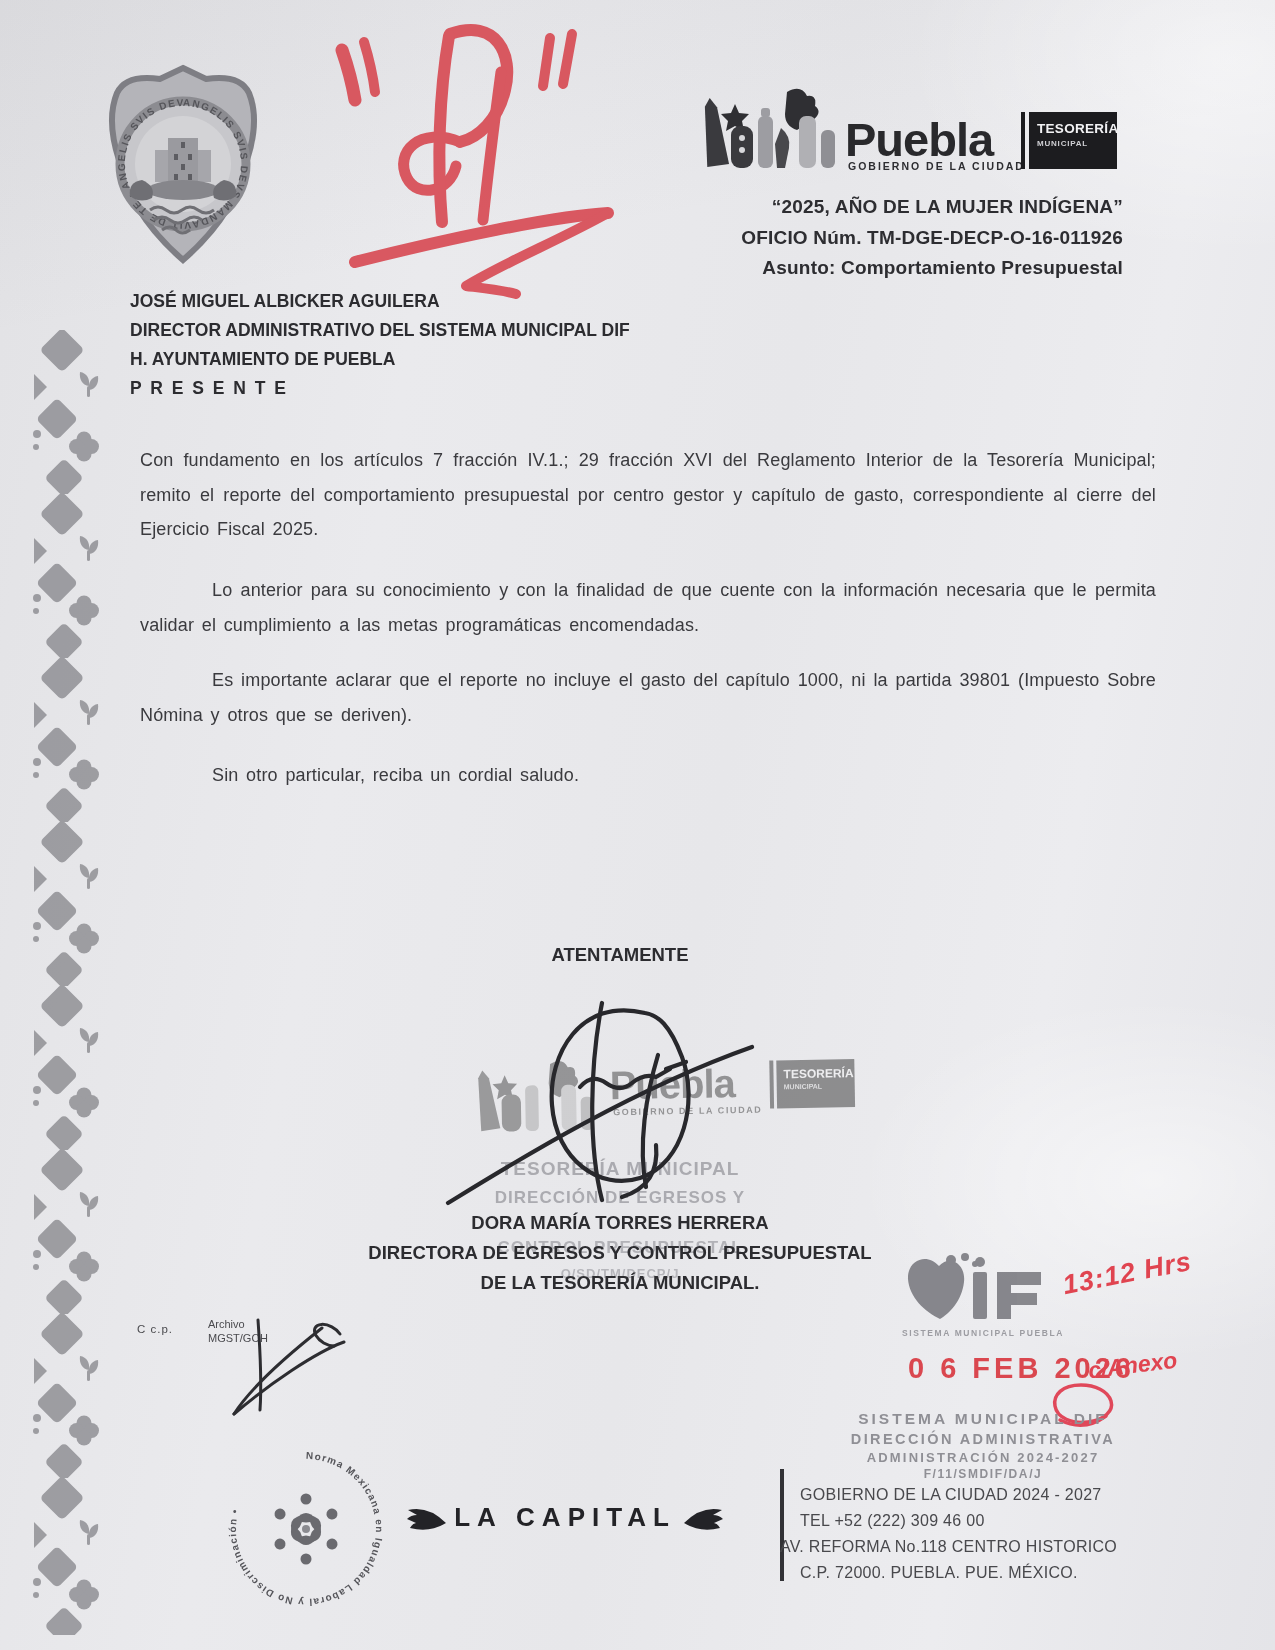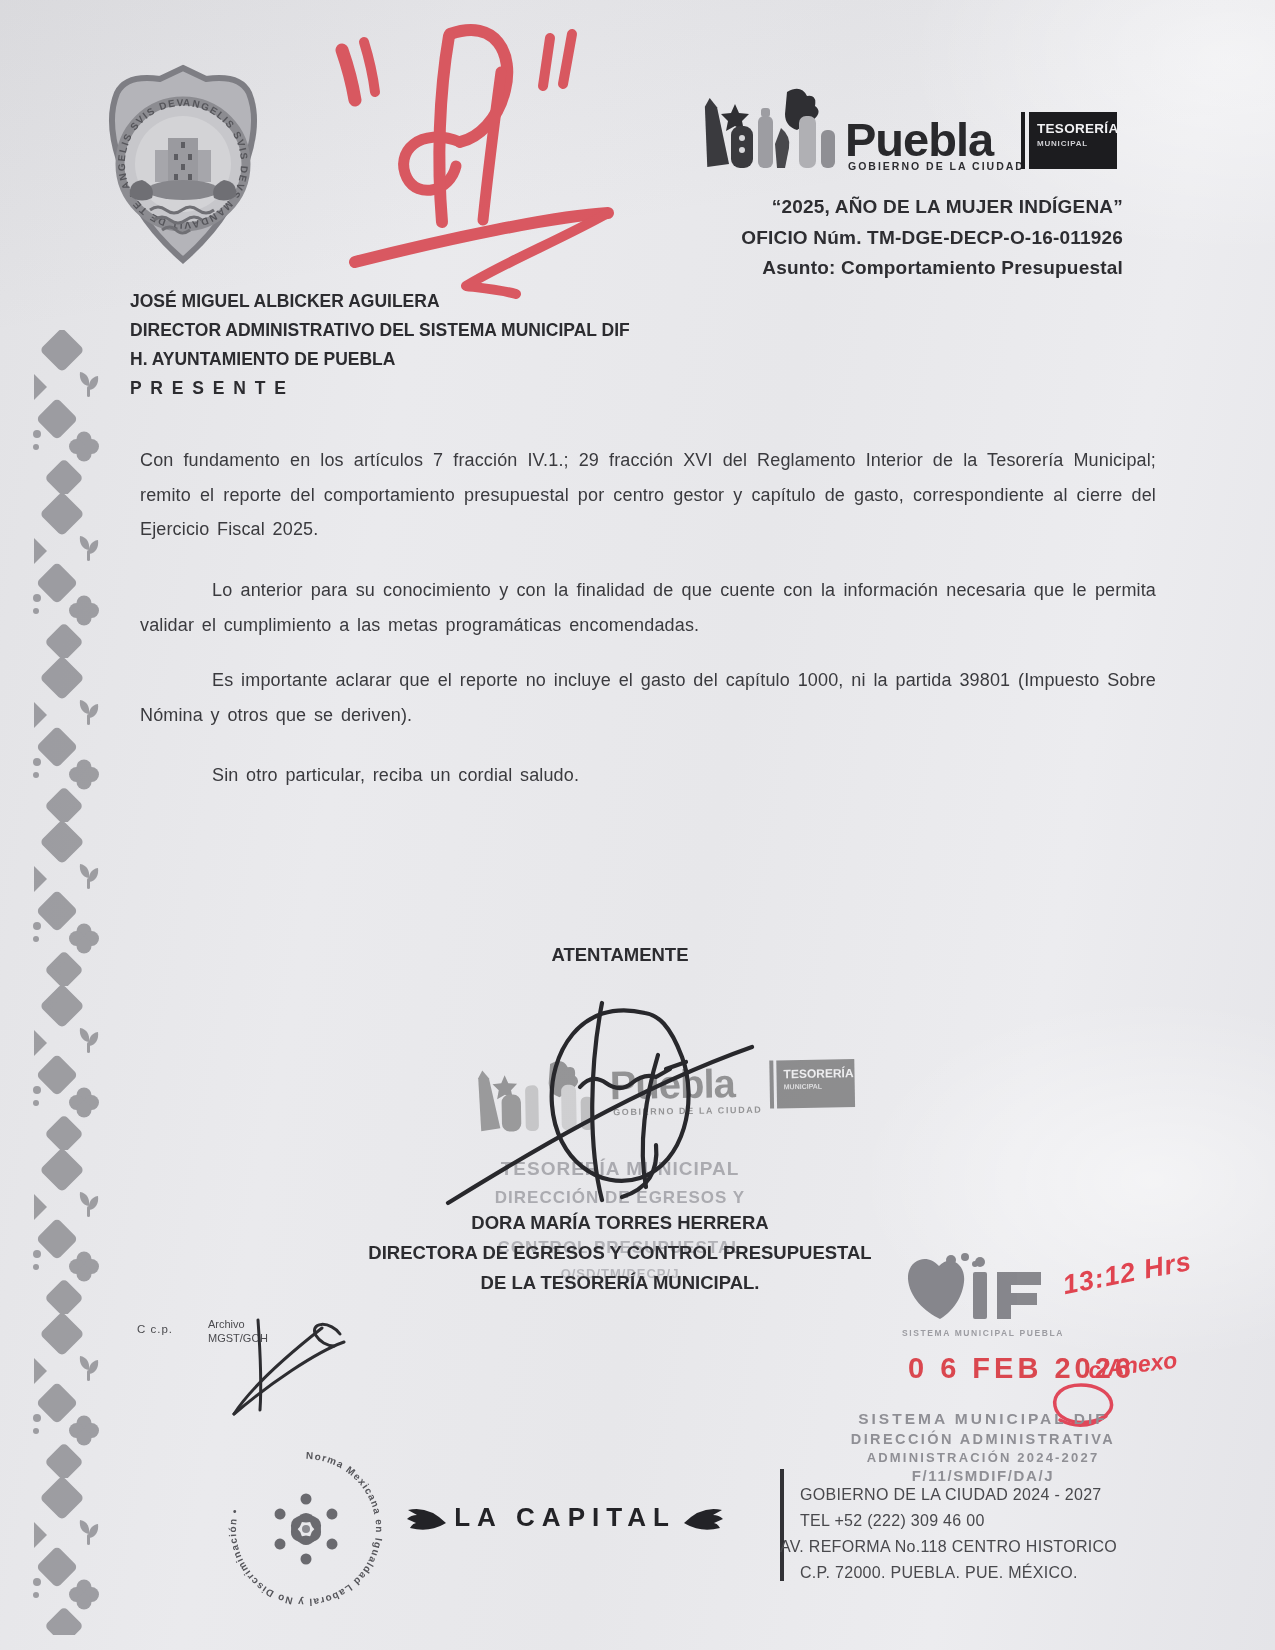--- a/index.html
+++ b/index.html
@@ -336,21 +336,21 @@
       <path d="M12 96 C47 66 94 34 122 24"></path>
       <path d="M112 28 a15 9 30 1 1 6 -12"></path>
       <path d="M36 2 C38 30 40 62 38 92"></path>
     </svg>
   </div>
 
   <div class="abs" style="left:790px;top:1410px;width:386px;text-align:center;">
     <div class="smdif" style="font-size:15.5px;letter-spacing:3px;">SISTEMA MUNICIPAL DIF</div>
     <div class="smdif" style="font-size:14.5px;letter-spacing:2.4px;margin-top:3px;">DIRECCIÓN ADMINISTRATIVA</div>
     <div class="smdif" style="font-size:13px;letter-spacing:2.2px;margin-top:3px;">ADMINISTRACIÓN 2024-2027</div>
-    <div class="smdif" style="font-size:15px;letter-spacing:1.6px;margin-top:2px;">F/11/SMDIF/DA/J</div>
+    <div class="smdif" style="font-size:12px;letter-spacing:1.6px;margin-top:2px;">F/11/SMDIF/DA/J</div>
   </div>
 
   <div class="abs" style="left:780px;top:1469px;width:4px;height:112px;background:#323236;"></div>
   <div class="t contact" style="left:800px;top:1486px;">GOBIERNO DE LA CIUDAD 2024 - 2027</div>
   <div class="t contact" style="left:800px;top:1512px;">TEL +52 (222) 309 46 00</div>
   <div class="t contact" style="left:780px;top:1538px;">AV. REFORMA No.118 CENTRO HISTORICO</div>
   <div class="t contact" style="left:800px;top:1564px;">C.P. 72000. PUEBLA. PUE. MÉXICO.</div>
 
   <div class="abs" style="left:220px;top:1443px;">
     <svg width="172" height="172" viewBox="0 0 172 172">

